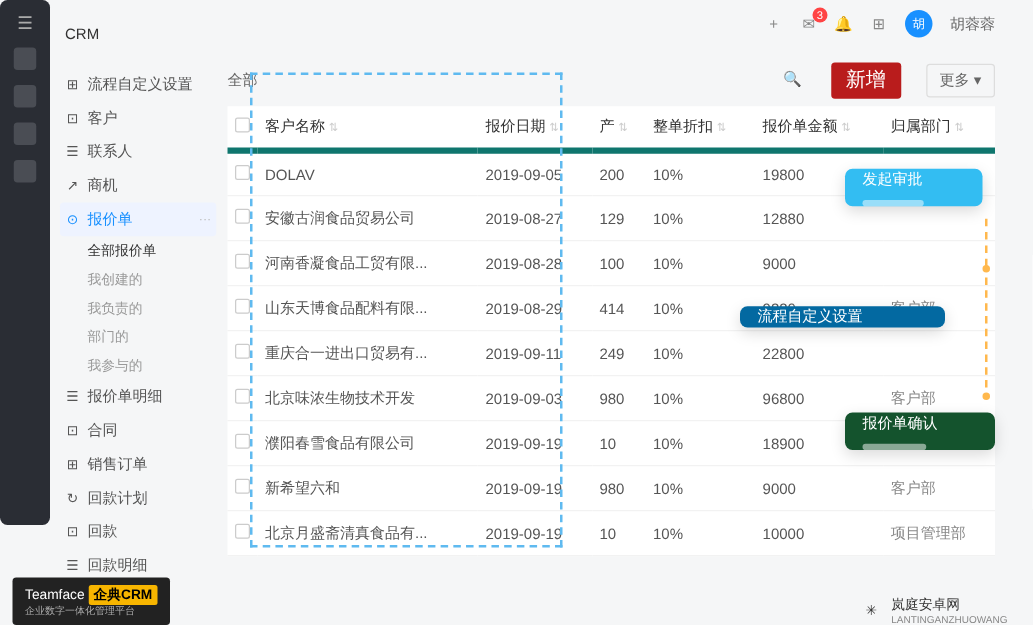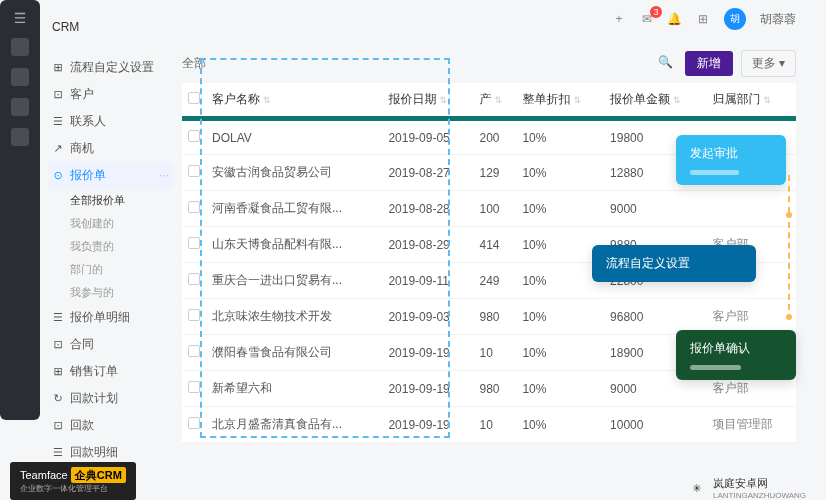--- a/index.html
+++ b/index.html
@@ -14,34 +14,34 @@
 .topbar .avatar{width:22px;height:22px;background:#1890ff;border-radius:50%;display:flex;align-items:center;justify-content:center;color:#fff;font-size:10px}
 .sidebar{position:absolute;left:48px;top:20px;width:125px;font-size:12px;color:#555}
 .sidebar .crm{font-size:12px;color:#333;margin-bottom:20px;padding-left:4px}
 .sidebar .item{display:flex;align-items:center;gap:6px;padding:5px 4px;cursor:pointer;color:#555}
 .sidebar .item.active{background:#eef3ff;color:#1890ff;border-radius:3px}
 .sidebar .item .icon{width:12px;height:12px;display:inline-flex;align-items:center;justify-content:center;font-size:11px}
 .sidebar .sub{padding-left:22px;font-size:11px;color:#999}
 .sidebar .sub .sitem{padding:4px 0}
 .sidebar .dots{margin-left:auto;color:#bbb;font-size:10px}
 .main{position:absolute;left:182px;top:50px;right:30px}
-.toolbar{display:flex;align-items:center;gap:8px;margin-bottom:6px;font-size:12px}
+.toolbar{display:flex;align-items:center;gap:20px;margin-bottom:6px;font-size:12px}
 .toolbar .tab{color:#666;margin-right:auto}
 .toolbar .sbtn{width:18px;height:18px;color:#888}
-.toolbar .btn-new{background:#4c1d95;color:#fff;padding:4px 12px;border-radius:3px;font-size:12px}
+.toolbar .btn-new{background:#b91c1c;color:#fff;padding:4px 12px;border-radius:3px;font-size:16px}
 .toolbar .btn-more{padding:4px 10px;border:1px solid #ddd;border-radius:3px;color:#666;font-size:12px}
 table{width:100%;border-collapse:collapse;background:#fff;font-size:12px}
 th{text-align:left;padding:8px 6px;color:#333;font-weight:500;border-bottom:5px solid #0f766e;position:relative;font-size:12px}
 th .sort{color:#ccc;font-size:9px;margin-left:3px}
 td{padding:9px 6px;color:#555;border-bottom:1px solid #f2f2f2;white-space:nowrap;overflow:hidden;text-overflow:ellipsis}
 td.dept{color:#888}
 .chk{width:12px;height:12px;border:1px solid #ccc;border-radius:2px;display:inline-block}
 .highlight{position:absolute;border:2px dashed #5fbaf0;pointer-events:none}
 .hl1{left:200px;top:58px;width:250px;height:380px}
-.callout{position:absolute;border-radius:6px;padding:10px 14px;font-size:12px;color:#fff;box-shadow:0 4px 12px rgba(0,0,0,.15)}
+.callout{position:absolute;border-radius:6px;padding:0 14px;font-size:12px;color:#fff;box-shadow:0 4px 12px rgba(0,0,0,.15)}
 .callout .bar{height:5px;border-radius:3px;margin-top:8px;opacity:.5}
 .co1{right:40px;top:135px;width:110px;background:#33bdf2}
 .co1 .bar{background:#fff;width:60%}
 .co2{right:70px;top:245px;width:164px;background:#0369a1}
 .co3{right:30px;top:330px;width:120px;background:#14532d}
 .co3 .bar{background:#fff;width:55%}
 .dot{position:absolute;width:10px;height:10px;border-radius:50%;border:2px solid #fff}
 .dot1{right:32px;top:210px;background:#ffb84d}
 .dot2{right:32px;top:312px;background:#ffb84d}
 .line{position:absolute;border-left:2px dashed #ffb84d;right:36px}

